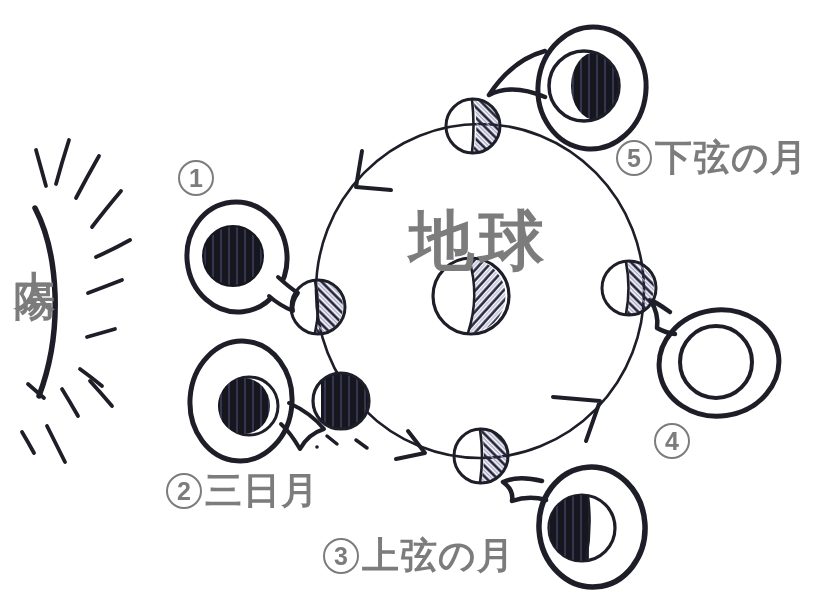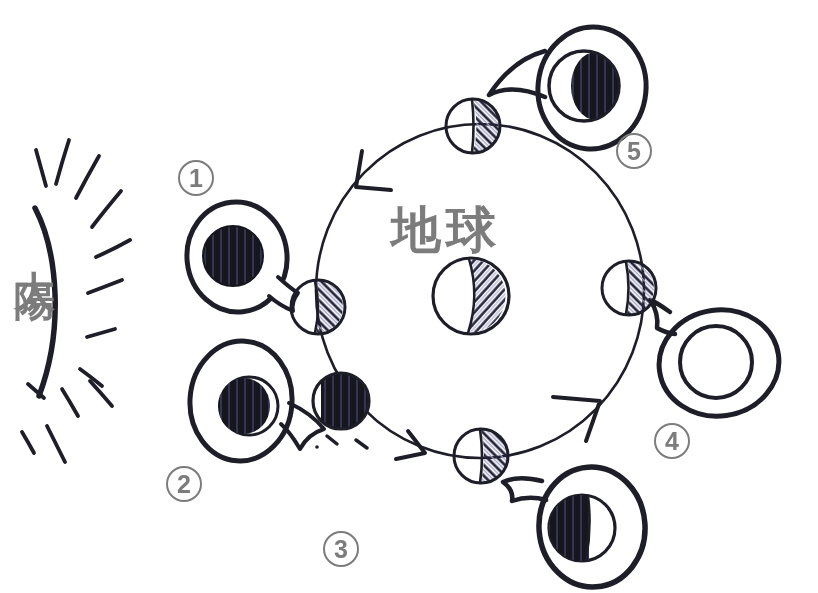--- a/index.html
+++ b/index.html
@@ -17,21 +17,21 @@
   }
   svg{position:absolute;left:0;top:0;}
   .s-ink{stroke:var(--ink);fill:none;stroke-linecap:round;stroke-linejoin:round;}
   .f-paper{fill:var(--paper);}
   .f-dark{fill:url(#darkTex);}
   .lbl{position:absolute;color:var(--label-gray);}
   .sun-label{
     left:8px;top:237px;font-size:41px;font-weight:bold;
     writing-mode:vertical-rl;text-orientation:upright;letter-spacing:13px;
   }
-  .earth-label{left:391px;top:197px;font-size:50px;font-weight:bold;letter-spacing:5px;text-align:right;}
+  .earth-label{left:409px;top:197px;font-size:65px;font-weight:bold;letter-spacing:5px;text-align:right;}
   .phase-label{display:flex;align-items:center;gap:3px;}
   .num{
     width:36px;height:36px;box-sizing:border-box;border:2.5px solid var(--label-gray);
     border-radius:50%;display:flex;align-items:center;justify-content:center;
     font-size:25px;font-weight:bold;flex:none;
   }
   .pname{font-size:37px;font-weight:bold;letter-spacing:1px;white-space:nowrap;}
   .p1{left:178px;top:160px;}
   .p2{left:166px;top:466px;}
   .p3{left:323px;top:531px;}
@@ -174,24 +174,27 @@
   </svg>
 
   <div class="lbl sun-label">太陽</div>
   <div class="lbl earth-label">地球</div>
 
   <div class="lbl phase-label p1">
     <span class="num">1</span>
   </div>
   <div class="lbl phase-label p2">
     <span class="num">2</span>
+    <span class="pname">三日月</span>
   </div>
   <div class="lbl phase-label p3">
     <span class="num">3</span>
+    <span class="pname">上弦の月</span>
   </div>
   <div class="lbl phase-label p4">
     <span class="num">4</span>
   </div>
   <div class="lbl phase-label p5">
     <span class="num">5</span>
+    <span class="pname">下弦の月</span>
   </div>
 
 </div>
 
 </body></html>

